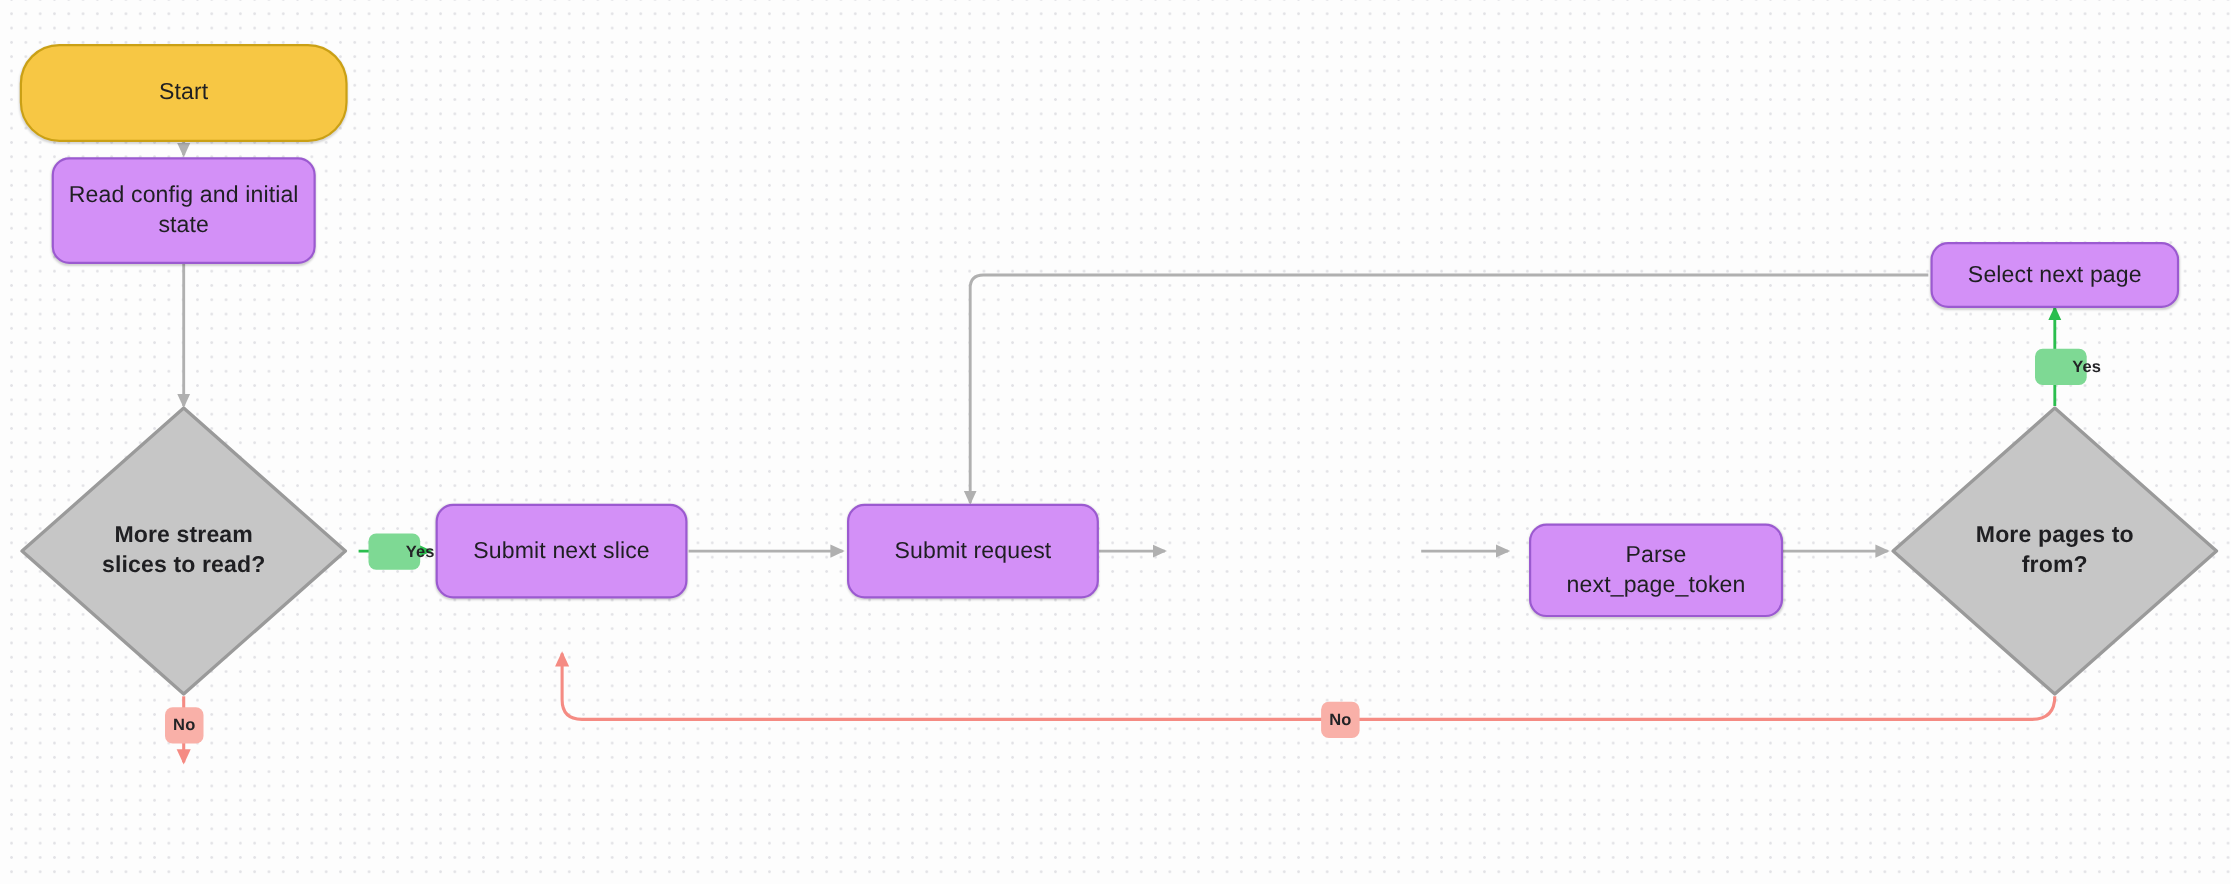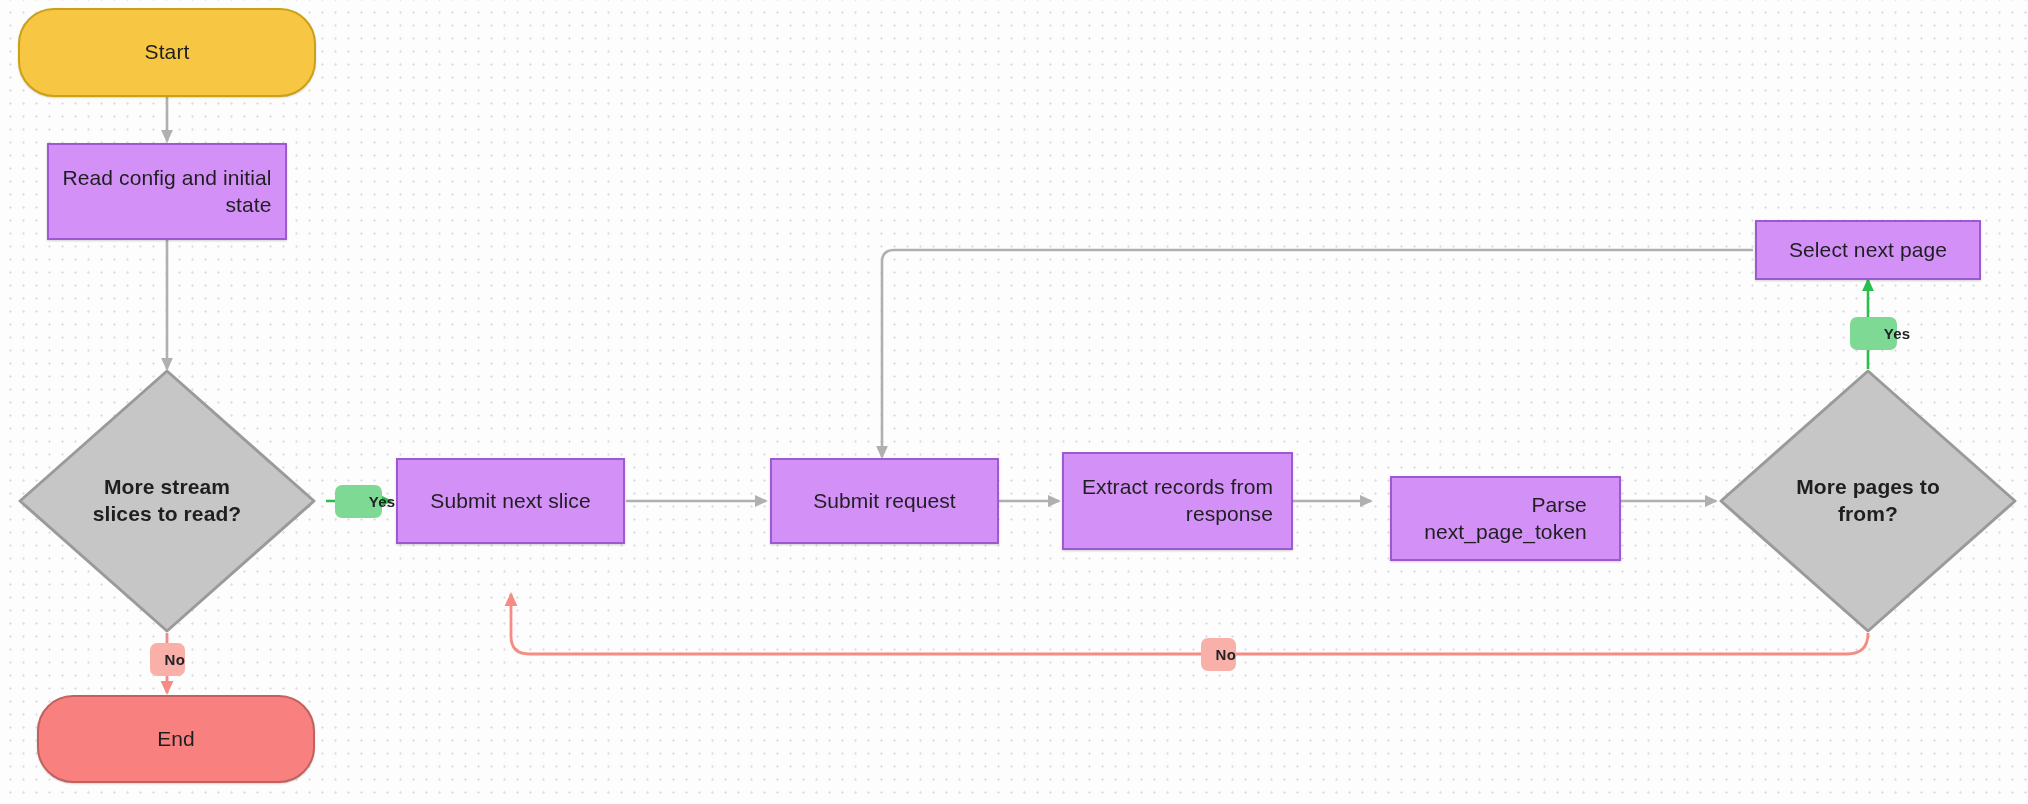--- a/index.html
+++ b/index.html
@@ -38,33 +38,33 @@
     line-height: 1.28;
     letter-spacing: .1px;
     padding: 4px 10px;
     white-space: pre-line;
   }
   .node-terminal {
     background: #f7c744;
     border: 2.5px solid #caa015;
     border-radius: 36px;
     box-shadow: 0 1px 2px rgba(0,0,0,.16);
+    margin-top: 32px;
   }
   .node-end {
     background: #f8817f;
     border: 2.5px solid #c0615f;
     border-radius: 36px;
     box-shadow: 0 1px 2px rgba(0,0,0,.16);
   }
   .node-process {
     background: #d390f7;
     border: 2.5px solid #9b5ad0;
-    border-radius: 0;
+    border-radius: 16px;
     box-shadow: 0 1px 2px rgba(0,0,0,.18);
-    text-align: right;
   }
   .node-decision {
     background: transparent;
     border: none;
     box-shadow: none;
     font-weight: bold;
   }
   .diamond-shape {
     position: absolute;
     left: 0; top: 0;
@@ -82,21 +82,21 @@
     align-items: center;
     justify-content: center;
     font-size: 15px;
     font-weight: 600;
     letter-spacing: .2px;
     color: #232326;
     border-radius: 7px;
     z-index: 6;
   }
   .edge-label-yes { background: #7ed994; padding-left: 47px; }
-  .edge-label-no  { background: #f9b0a8; justify-content: flex-end; }
+  .edge-label-no  { background: #f9b0a8; }
 </style>
 </head>
 <body>
 
 <div id="canvas">
 
   <svg id="edge-layer" viewBox="0 0 2028 804" width="2028" height="804" xmlns="http://www.w3.org/2000/svg">
     <defs>
       <marker id="arrow-gray" viewBox="0 0 10 10" refX="8.2" refY="5" markerWidth="5.2" markerHeight="5.2" orient="auto-start-reverse">
         <path d="M 0 0.6 L 9.6 5 L 0 9.4 z" fill="#b0b0b0"></path>
@@ -145,36 +145,29 @@
   </div>
 
   <div class="node node-decision" style="left:17px; top:368px; width:300px; height:266px;">
     <svg class="diamond-shape" viewBox="0 0 300 266" preserveAspectRatio="none">
       <polygon points="150,3 297,133 150,263 3,133" fill="#c6c6c6" stroke="#9a9a9a" stroke-width="3" stroke-linejoin="round"></polygon>
     </svg>
     <span class="diamond-label">More stream
 slices to read?</span>
   </div>
 
-  <div class="node node-end" style="left:37px; top:695px; width:278px; height:88px;">
-    <span>End</span>
-  </div>
 
   <div class="node node-process" style="left:396px; top:458px; width:229px; height:86px;">
     <span>Submit next slice</span>
   </div>
 
   <div class="node node-process" style="left:770px; top:458px; width:229px; height:86px;">
     <span>Submit request</span>
   </div>
 
-  <div class="node node-process" style="left:1062px; top:452px; width:231px; height:98px;">
-    <span>Extract records from
-response</span>
-  </div>
 
   <div class="node node-process" style="left:1374px; top:476px; width:231px; height:85px;margin-left:16px;">
     <span>Parse
 next_page_token</span>
   </div>
 
   <div class="node node-decision" style="left:1718px; top:368px; width:300px; height:266px;">
     <svg class="diamond-shape" viewBox="0 0 300 266" preserveAspectRatio="none">
       <polygon points="150,3 297,133 150,263 3,133" fill="#c6c6c6" stroke="#9a9a9a" stroke-width="3" stroke-linejoin="round"></polygon>
     </svg>

